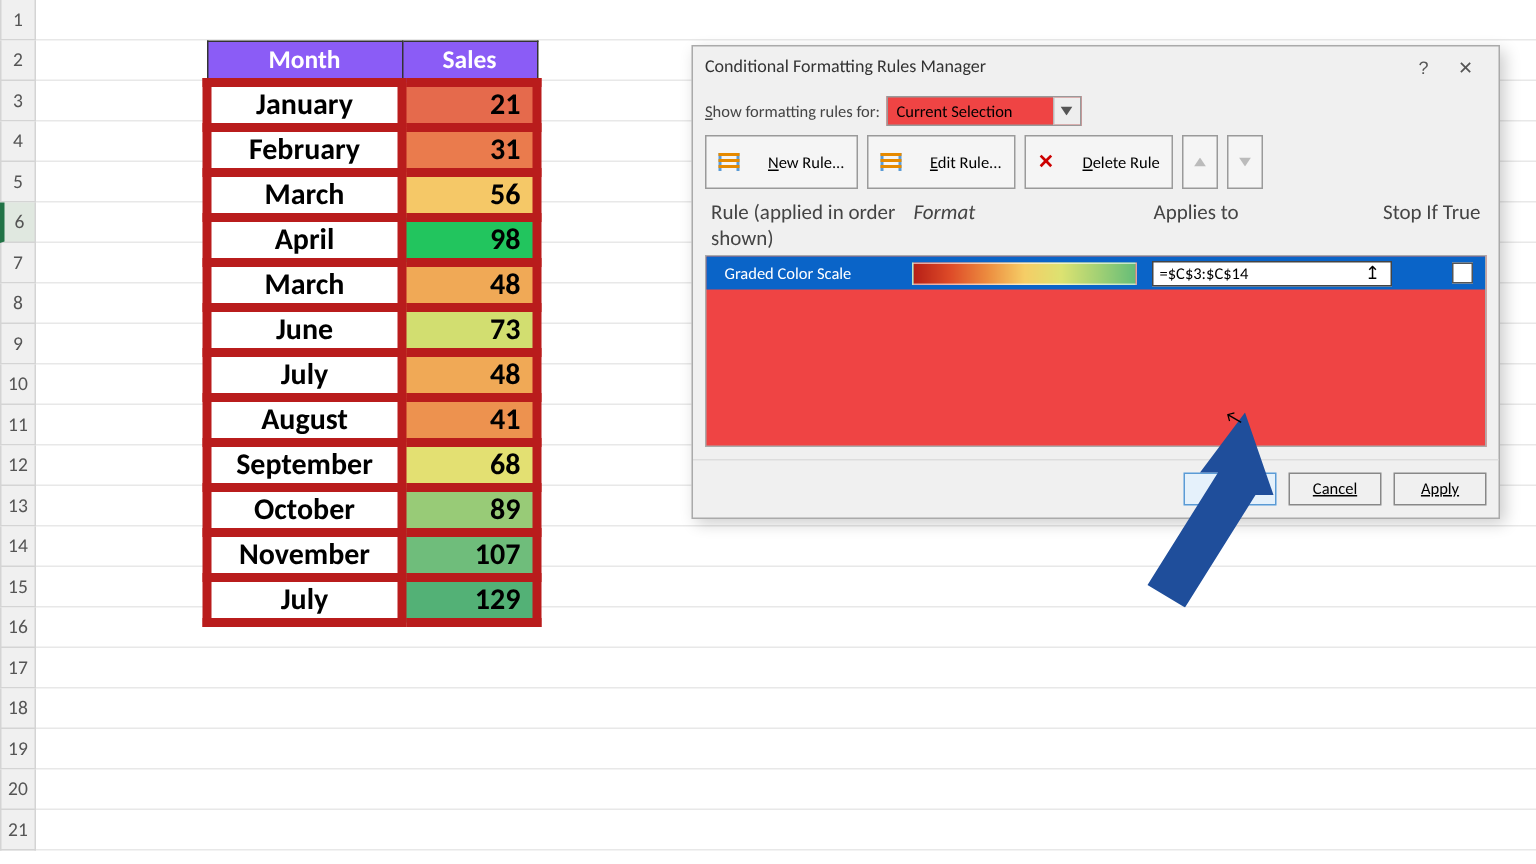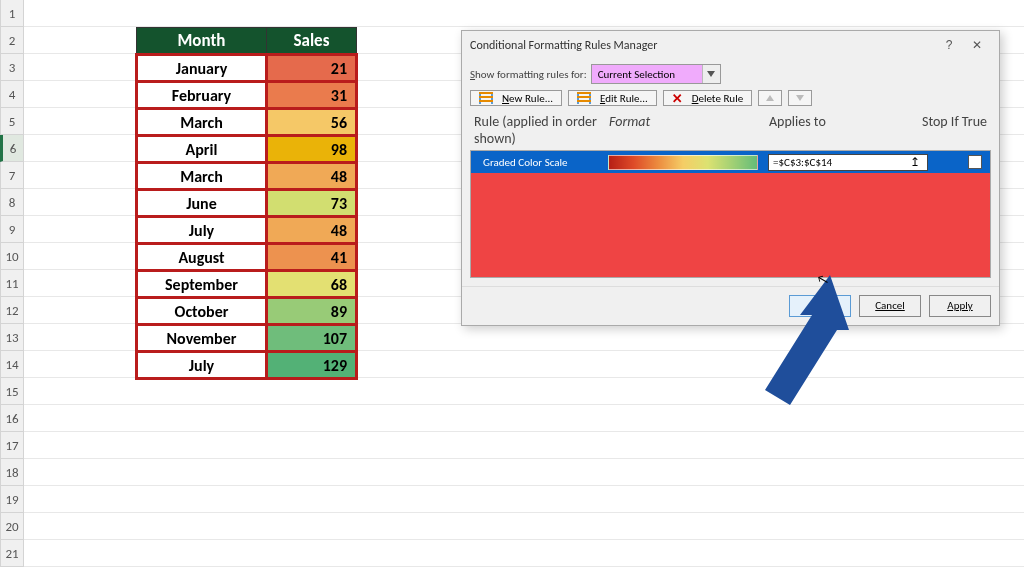--- a/index.html
+++ b/index.html
@@ -49,35 +49,35 @@
     }
 
     
     .data-table {
       position: absolute;
       left: 135px;
       top: 27px;
       border-collapse: collapse;
     }
     .data-table th {
-      background: #14532d;
+      background: #8b5cf6;
       color: #fff;
       font-weight: bold;
       font-size: 17px;
       border: 1px solid #333;
       height: 27px;
       padding: 0 8px;
     }
     .data-table th.month { width: 130px; }
     .data-table th.sales { width: 90px; }
     .data-table td {
-      border: 3px solid #b91c1c;
+      border: 6px solid #b91c1c;
       height: 27px;
       padding: 0 8px;
-      font-size: 16px;
+      font-size: 20px;
       vertical-align: middle;
     }
     .data-table td.month-cell {
       text-align: center;
       font-weight: bold;
       background: #fff;
     }
     .data-table td.sales-cell {
       text-align: right;
       font-weight: bold;
@@ -115,21 +115,21 @@
       align-items: center;
       font-size: 11px;
       margin-bottom: 6px;
     }
     .show-rules-row label { margin-right: 4px; color: #444; }
     .show-rules-row label .ul { text-decoration: underline; }
     .dropdown {
       display: flex;
       align-items: center;
       border: 1px solid #999;
-      background: #f0abfc;
+      background: #ef4444;
       height: 20px;
       width: 130px;
     }
     .dropdown .dd-text {
       flex: 1;
       padding: 0 6px;
       font-size: 11px;
     }
     .dropdown .dd-arrow {
       width: 18px;
@@ -143,26 +143,26 @@
     .dd-arrow svg { fill: #555; }
 
     .toolbar {
       display: flex;
       gap: 6px;
       margin-bottom: 4px;
     }
     .tb-btn {
       border: 1px solid #9a9a9a;
       background: #f5f5f5;
-      height: 16px;
+      height: 36px;
       display: flex;
       align-items: center;
       padding: 0 8px;
       font-size: 11px;
-      gap: 9px;
+      gap: 19px;
       cursor: pointer;
     }
     .tb-btn .ul { text-decoration: underline; }
     .tb-btn.nav {
       width: 24px;
       justify-content: center;
       padding: 0;
       color: #aaa;
     }
     .grid-icon {
@@ -351,21 +351,21 @@
       <tr>
         <td class="month-cell">February</td>
         <td class="sales-cell" style="background: rgb(234, 123, 77);">31</td>
       </tr>
       <tr>
         <td class="month-cell">March</td>
         <td class="sales-cell" style="background: rgb(245, 200, 103);">56</td>
       </tr>
       <tr>
         <td class="month-cell">April</td>
-        <td class="sales-cell" style="background: #eab308;">98</td>
+        <td class="sales-cell" style="background: #22c55e;">98</td>
       </tr>
       <tr>
         <td class="month-cell">March</td>
         <td class="sales-cell" style="background: rgb(240, 169, 86);">48</td>
       </tr>
       <tr>
         <td class="month-cell">June</td>
         <td class="sales-cell" style="background: rgb(210, 222, 112);">73</td>
       </tr>
       <tr>

